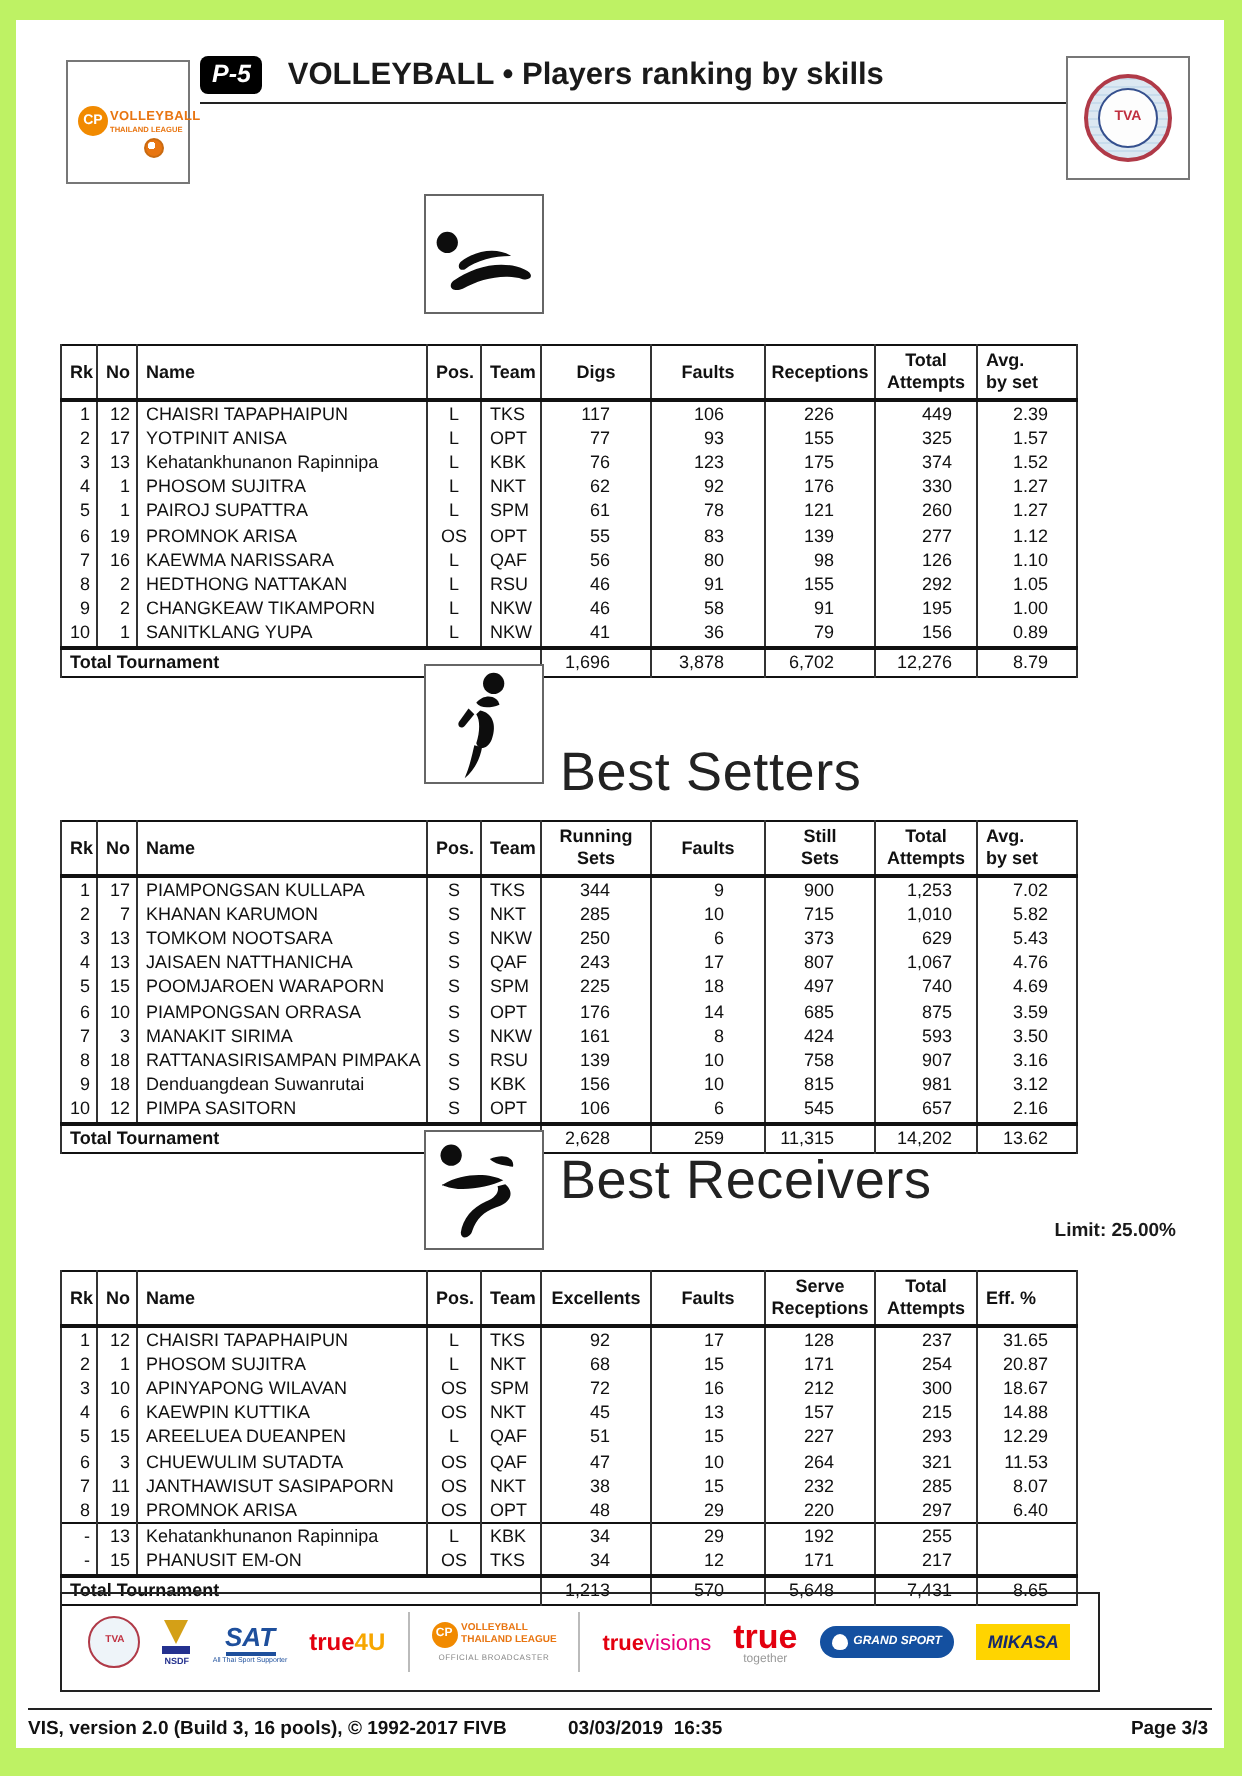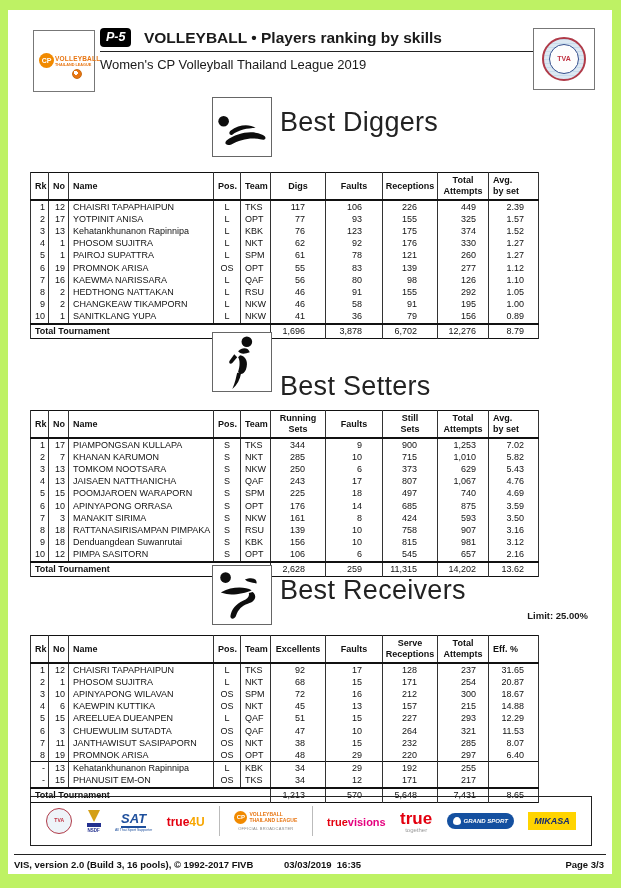--- a/index.html
+++ b/index.html
@@ -54,40 +54,40 @@
   .ar3 { text-align:right; padding-right:3px; }
   .ar20 { text-align:right; padding-right:20px; }
   .ar12 { text-align:right; padding-right:12px; }
   .ar14 { text-align:right; padding-right:14px; }
   .total-label { font-weight:bold; text-align:left; padding-left:4px; }
   #table-0 { top:162px; } #table-1 { top:400px; } #table-2 { top:625px; }
   #icon-0 { top:87px; } #icon-1 { top:322px; } #icon-2 { top:555px; }
   #head-0 { top:97px; } #head-1 { top:332px;margin-top:29px; } #head-2 { top:565px; }
 
   
-  #sponsor-box { position:absolute; left:22px; top:786px; width:562px; height:50px; border:1.5px solid #222;
+  #sponsor-box { position:absolute; left:22px; top:786px; width:520px; height:50px; border:1.5px solid #222;
                  display:flex; align-items:center; justify-content:space-around; padding:0 8px; }
   .spn { display:flex; flex-direction:column; align-items:center; justify-content:center; }
   .tva-mini { width:26px; height:26px; border-radius:50%; border:1.5px solid #b03a48; position:relative; background:#eef4f9;}
   .tva-mini span { position:absolute; width:100%; text-align:center; top:8px; font-size:5px; font-weight:bold; color:#c03040;}
   .nsdf-cup { width:0; height:0; border-left:6px solid transparent; border-right:6px solid transparent; border-top:12px solid #d4a017; }
   .nsdf-base { width:14px; height:4px; background:#24318f; margin-top:1px; }
   .nsdf-label { font-size:4.5px; color:#24318f; font-weight:bold; margin-top:1px; }
   .sat-text { font-size:13px; font-weight:bold; font-style:italic; color:#1e4f9c; border-bottom:2px solid #1e4f9c; }
   .sat-sub { font-size:3.5px; color:#1e4f9c; }
   .true-red { color:#e3000f; font-weight:bold; }
   .true4u .true-red { font-size:12px; }
   .true4u .fouru { color:#f7a600; font-weight:bold; font-size:12px; }
   .cp-spn-row { display:flex; align-items:center; gap:2px; }
   .cp-mini { width:13px; height:13px; border-radius:50%; background:#f18a00; color:#fff; font-size:6px; font-weight:bold;
              text-align:center; line-height:13px; }
   .cp-spn-txt { font-size:5px; font-weight:bold; color:#e87511; line-height:1.1; text-align:left; }
   .broadcaster { font-size:4px; color:#888; margin-top:2px; letter-spacing:.3px; }
   .truevisions .true-red { font-size:11px; }
-  .truevisions .visions { color:#e5007e; font-size:11px; font-weight:bold; }
+  .truevisions .visions { color:#e5007e; font-size:11px; font-weight:normal; }
   .truebig .true-red { font-size:17px; }
   .together { font-size:6px; color:#999; margin-top:-2px; }
   .grandsport { background:#1450a0; color:#fff; font-size:6px; font-weight:bold; font-style:italic;
                 padding:4px 6px; border-radius:8px; display:flex; align-items:center; gap:3px; }
   .gs-shield { width:8px; height:8px; background:#fff; border-radius:50% 50% 50% 50%/60% 60% 40% 40%; }
   .mikasa { background:#ffd400; color:#152a6e; font-size:9px; font-weight:bold; font-style:italic; padding:4px 6px; }
   .vsep { width:1px; height:30px; background:#bbb; }
 
   
   #footer-rule { position:absolute; left:6px; right:6px; top:844px; border-top:1px solid #222; }
@@ -106,39 +106,37 @@
     <div class="cp-circle">CP</div>
     <div class="cp-text1">VOLLEYBALL</div>
     <div class="cp-text2">THAILAND LEAGUE</div>
     <div class="cp-ball"></div>
   </div>
 
   <div id="title-block">
     <span class="badge">P-5</span>
     <span class="main-title">VOLLEYBALL • Players ranking by skills</span>
     <div class="title-rule"></div>
-    <div class="subtitle">Women's CP Volleyball Thailand League 2019</div>
   </div>
 
   <div class="logo-box" id="logo-right">
     <div class="tva-circle">
       <div class="tva-inner">
         <div class="tva-text">TVA</div>
       </div>
     </div>
   </div>
 
   <div class="icon-box" id="icon-0">
     <svg viewBox="0 0 60 60" fill="#0d0d0d">
       <circle cx="11" cy="24" r="5.5"></circle>
       <path d="M18 34 C 27 27, 38 27, 44 31 C 36 31, 26 33, 20 38 C 17 39, 16 36, 18 34 Z"></path>
       <path d="M14 44 C 25 36, 40 33, 51 38 C 56 40, 55 44, 50 43 C 40 40, 28 43, 19 48 C 14 50, 11 47, 14 44 Z"></path>
     </svg>
   </div>
-  <div class="section-heading" id="head-0">Best Diggers</div>
   <table class="stats" id="table-0">
         <colgroup>
           <col style="width: 18px;">
           <col style="width: 20px;">
           <col style="width: 145px;">
           <col style="width: 27px;">
           <col style="width: 30px;">
           <col style="width: 55px;">
           <col style="width: 57px;">
           <col style="width: 55px;">
@@ -393,21 +391,21 @@
             <td class="al">SPM</td>
             <td class="ar20">225</td>
             <td class="ar20">18</td>
             <td class="ar20">497</td>
             <td class="ar12">740</td>
             <td class="ar14">4.69</td>
           </tr>
           <tr>
             <td class="ar3">6</td>
             <td class="ar3">10</td>
-            <td class="al">APINYAPONG ORRASA</td>
+            <td class="al">PIAMPONGSAN ORRASA</td>
             <td class="ac">S</td>
             <td class="al">OPT</td>
             <td class="ar20">176</td>
             <td class="ar20">14</td>
             <td class="ar20">685</td>
             <td class="ar12">875</td>
             <td class="ar14">3.59</td>
           </tr>
           <tr>
             <td class="ar3">7</td>

